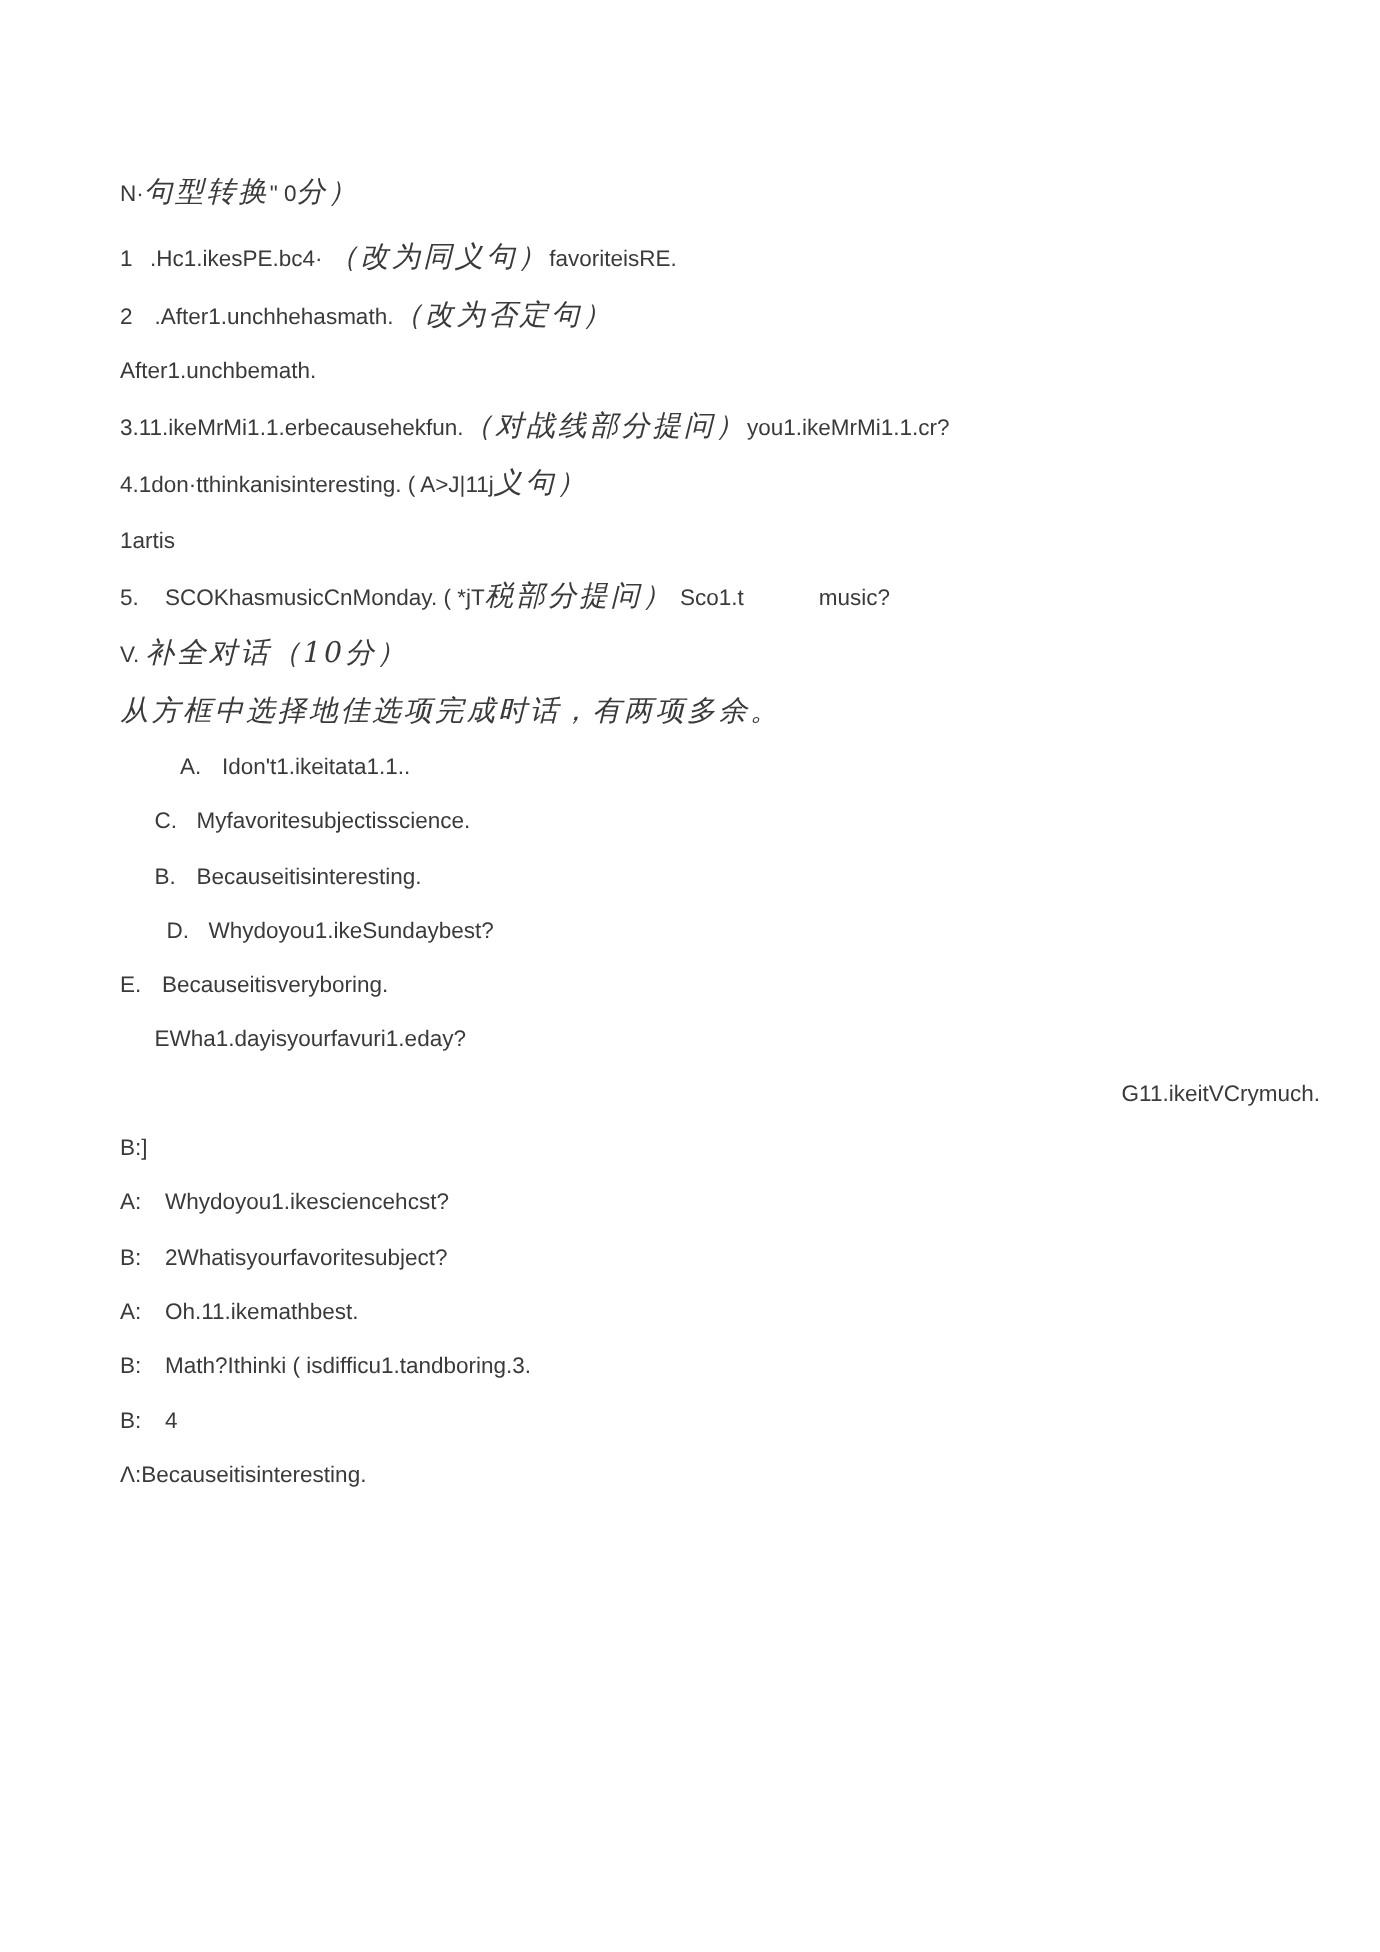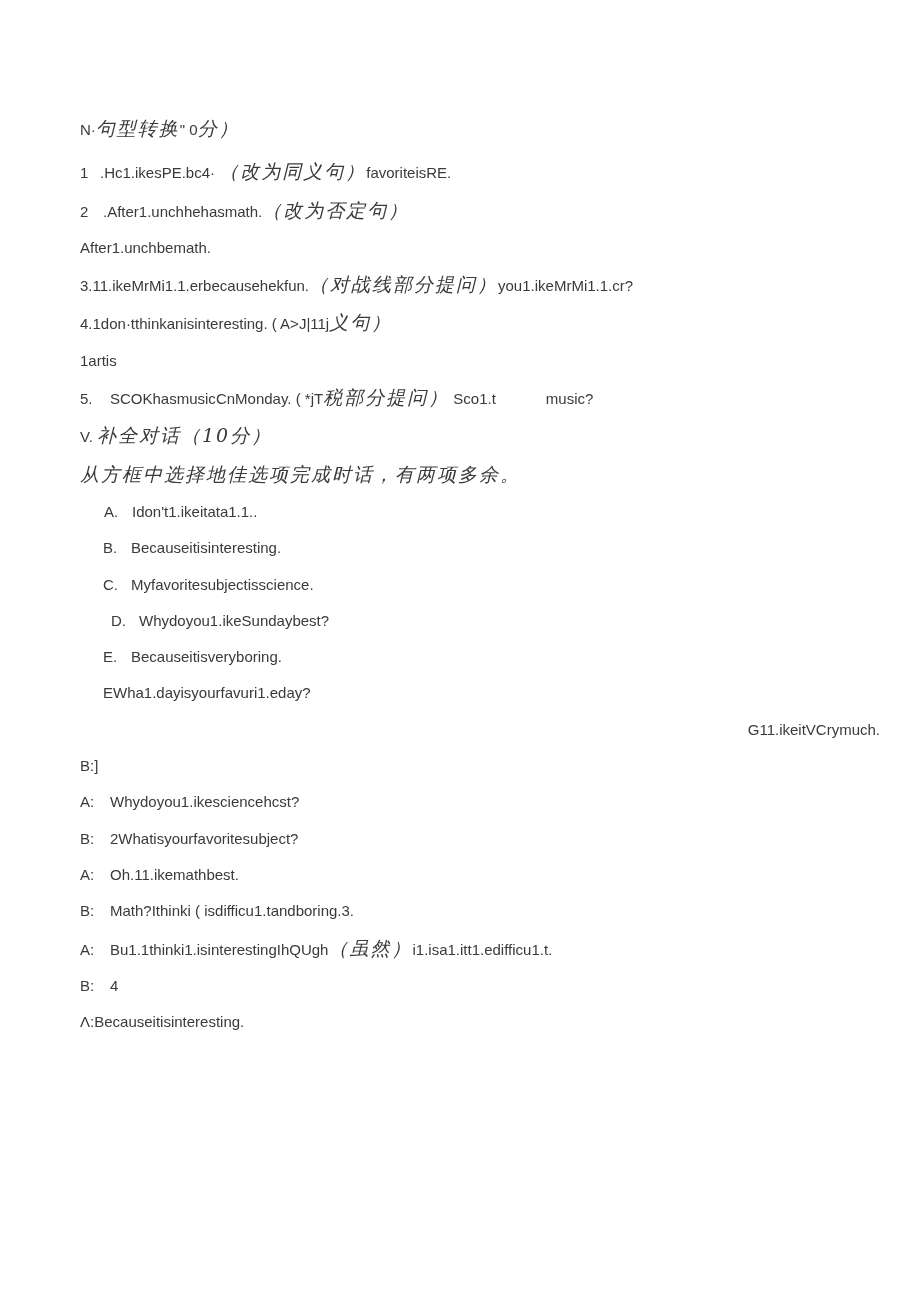--- a/index.html
+++ b/index.html
@@ -33,28 +33,27 @@
     <p class="line"><span class="en">N·</span><span class="zh">句型转换</span><span class="en">" 0</span><span class="zh">分）</span></p>
     <p class="line"><span class="lbl" style="width: 20px;">1</span><span class="en">.Hc1.ikesPE.bc4· </span><span class="zh">（改为同义句）</span><span class="en">favoriteisRE.</span></p>
     <p class="line"><span class="lbl" style="width: 23px;">2</span><span class="en">.After1.unchhehasmath.</span><span class="zh">（改为否定句）</span></p>
     <p class="line"><span class="en">After1.unchbemath.</span></p>
     <p class="line"><span class="en">3.11.ikeMrMi1.1.er</span><span class="u">becausehekfun</span><span class="en">.</span><span class="zh">（对战线部分提问）</span><span class="en">you1.ikeMrMi1.1.cr?</span></p>
     <p class="line"><span class="en">4.1don·tthinkanisinteresting. ( A&gt;J|11j</span><span class="zh">义句）</span></p>
     <p class="line"><span class="en">1art</span><span class="i">is</span></p>
     <p class="line"><span class="lbl" style="width: 30px;">5.</span><span class="en">SCOKhasmusic</span><span class="u">CnMonday</span><span class="en">. ( *jT</span><span class="zh">税部分提问）</span><span class="en"> Sco1.t</span><span class="gap" style="width: 50px;"></span><span class="en">music?</span></p>
     <p class="line"><span class="en">V. </span><span class="zh">补全对话（10分）</span></p>
     <p class="line"><span class="zh">从方框中选择地佳选项完成时话，有两项多余。</span></p>
-    <p class="line" style="margin-left: 24px;"><span class="lbl" style="width: 28px;">A.</span><span class="en">Idon't1.ikeitata1.1..</span></p>
+    <p class="line" style="margin-left: 40px;"><span class="lbl" style="width: 28px;">A.</span><span class="en">Idon't1.ikeitata1.1..</span></p>
+    <p class="line" style="margin-left: 23px;"><span class="lbl" style="width: 28px;">C.</span><span class="en">Myfavoritesubjectisscience.</span></p>
     <p class="line" style="margin-left: 23px;"><span class="lbl" style="width: 28px;">B.</span><span class="en">Becauseitisinteresting.</span></p>
-    <p class="line" style="margin-left: 23px;"><span class="lbl" style="width: 28px;">C.</span><span class="en">Myfavoritesubjectisscience.</span></p>
     <p class="line" style="margin-left: 31px;"><span class="lbl" style="width: 28px;">D.</span><span class="en">Whydoyou1.ikeSundaybest?</span></p>
-    <p class="line" style="margin-left: 23px;"><span class="lbl" style="width: 28px;">E.</span><span class="en">Becauseitisveryboring.</span></p>
+    <p class="line" style=""><span class="lbl" style="width: 28px;">E.</span><span class="en">Becauseitisveryboring.</span></p>
     <p class="line" style="margin-left: 23px;"><span class="en">EWha1.dayisyourfavuri1.eday?</span></p>
     <p class="line" style="margin-left: 23px; text-align: right;"><span class="en">G11.ikeitVCrymuch.</span></p>
     <p class="line"><span class="en">B:</span><span class="u">]</span></p>
     <p class="line"><span class="lbl" style="width: 30px;">A:</span><span class="en">Whydoyou1.ikesciencehcst?</span></p>
     <p class="line"><span class="lbl" style="width: 30px;">B:</span><span class="u">2</span><span class="en">Whatisyourfavoritesubject?</span></p>
     <p class="line"><span class="lbl" style="width: 30px;">A:</span><span class="en">Oh.11.ikemathbest.</span></p>
     <p class="line"><span class="lbl" style="width: 30px;">B:</span><span class="en">Math?Ithinki ( isdifficu1.tandboring.3.</span></p>
-    <p class="line"><span class="lbl" style="width: 30px;">A:</span><span class="en">Bu1.1thinki1.isinterestingIhQUgh</span><span class="zh">（虽然）</span><span class="en">i1.isa1.itt1.edifficu1.t.</span></p>
     <p class="line"><span class="lbl" style="width: 30px;">B:</span><span class="u">4</span></p>
     <p class="line"><span class="en">Λ:Becauseitisinteresting.</span></p>
   </div>
 
 </body></html>

